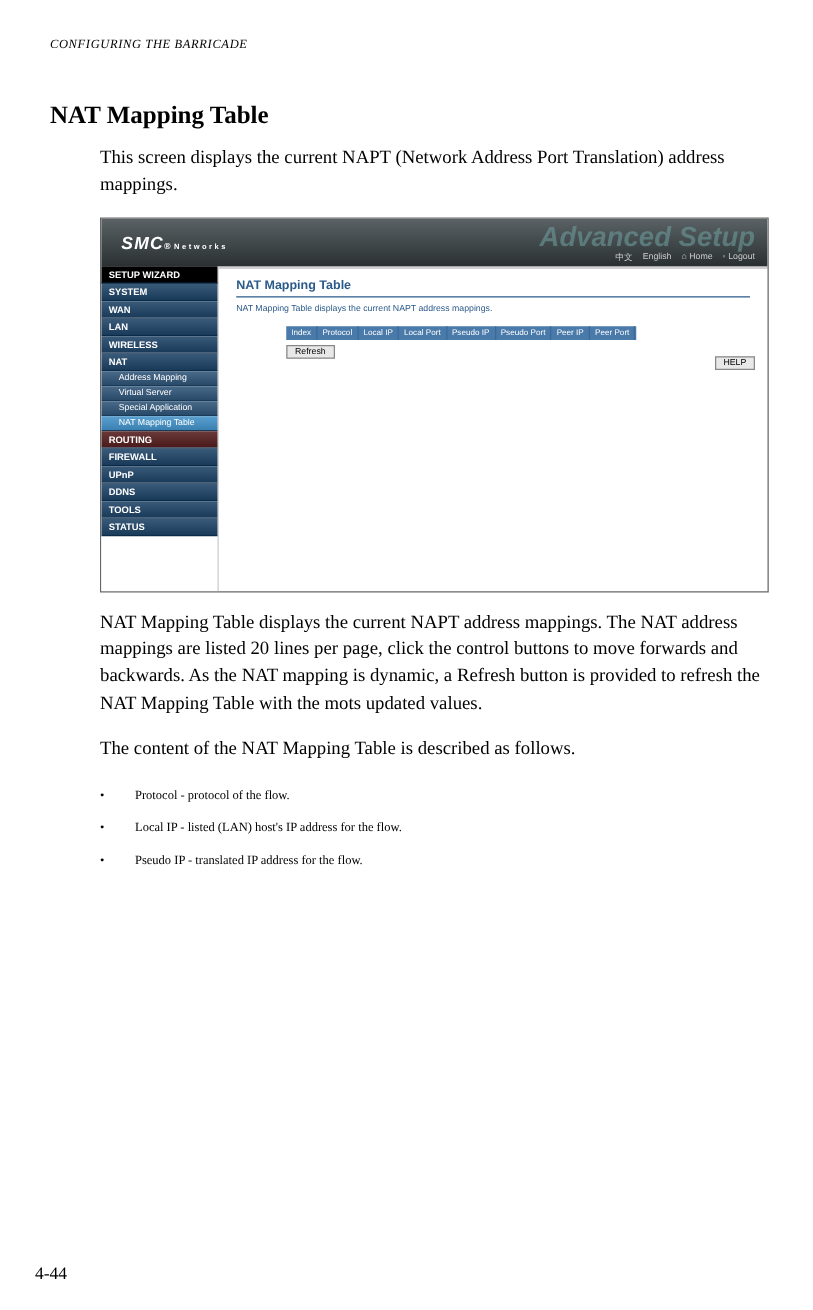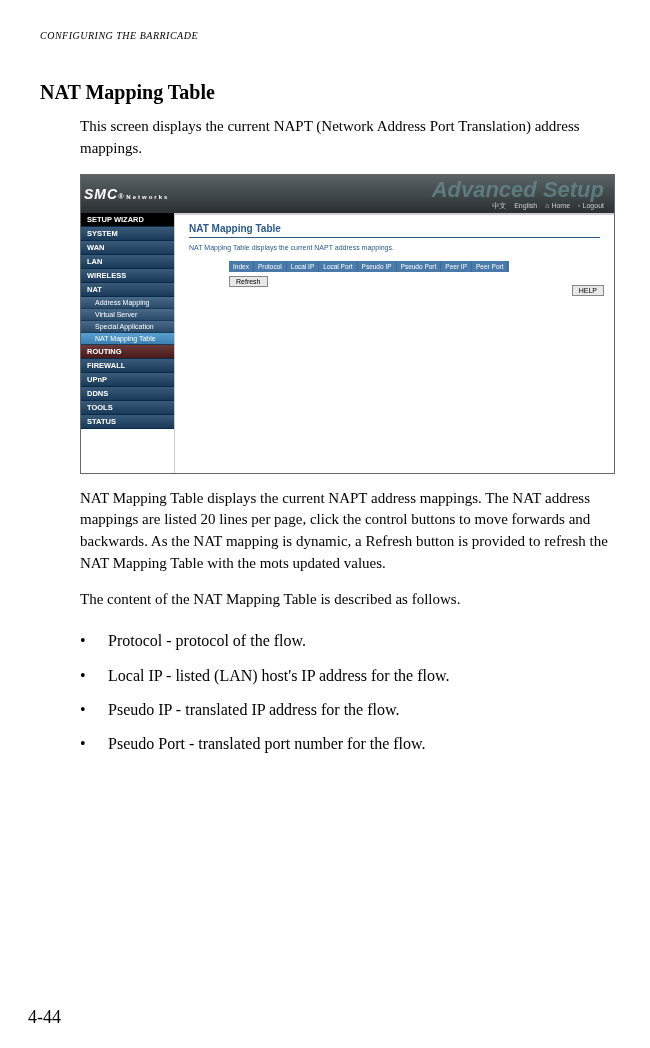--- a/index.html
+++ b/index.html
@@ -40,21 +40,21 @@
       font-family: Arial, sans-serif;
       font-size: 8px;
       overflow: hidden;
     }
     .ss-topbar {
       height: 38px;
       background: linear-gradient(to bottom, #5a6265, #2a3032);
       display: flex;
       align-items: center;
       justify-content: space-between;
-      padding: 0 3px;
+      padding: 0 16px;
       position: relative;
     }
     .ss-logo {
       display: flex;
       align-items: baseline;
       color: #fff;
       font-weight: bold;
       font-size: 14px;
       font-style: italic;
       letter-spacing: 1px;
@@ -170,36 +170,36 @@
       line-height: 1.45;
       margin-left: 40px;
       margin-top: 14px;
       margin-bottom: 14px;
     }
     .bullet-list {
       margin-left: 40px;
       list-style: none;
     }
     .bullet-list li {
-      font-size: 16px;
+      font-size: 10px;
       line-height: 1.4;
       padding: 6px 0 6px 28px;
       position: relative;
     }
     .bullet-list li::before {
       content: "•";
       position: absolute;
       left: 0;
       top: 6px;
     }
     .page-num {
       position: absolute;
       bottom: 20px;
       left: 28px;
-      font-size: 18px;
+      font-size: 14px;
     }
   </style>
 </head>
 <body>
 
 <div class="header">CONFIGURING THE BARRICADE</div>
 
 <div class="section-title">NAT Mapping Table</div>
 
 <div class="intro-para">This screen displays the current NAPT (Network Address Port Translation) address mappings.</div>
@@ -268,16 +268,15 @@
 </div>
 
 <div class="para">NAT Mapping Table displays the current NAPT address mappings. The NAT address mappings are listed 20 lines per page, click the control buttons to move forwards and backwards. As the NAT mapping is dynamic, a Refresh button is provided to refresh the NAT Mapping Table with the mots updated values.</div>
 
 <div class="para">The content of the NAT Mapping Table is described as follows.</div>
 
 <ul class="bullet-list">
   <li>Protocol - protocol of the flow.</li>
   <li>Local IP - listed (LAN) host's IP address for the flow.</li>
   <li>Pseudo IP - translated IP address for the flow.</li>
-  <li>Pseudo Port - translated port number for the flow.</li>
 </ul>
 
 <div class="page-num">4-44</div>
 
 </body></html>

